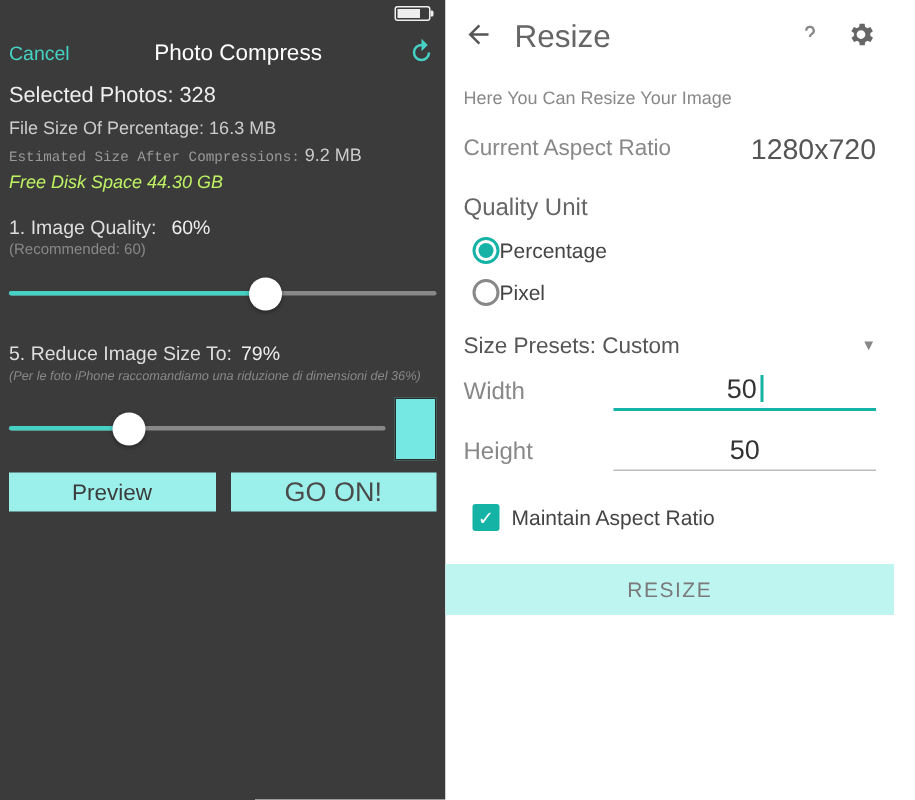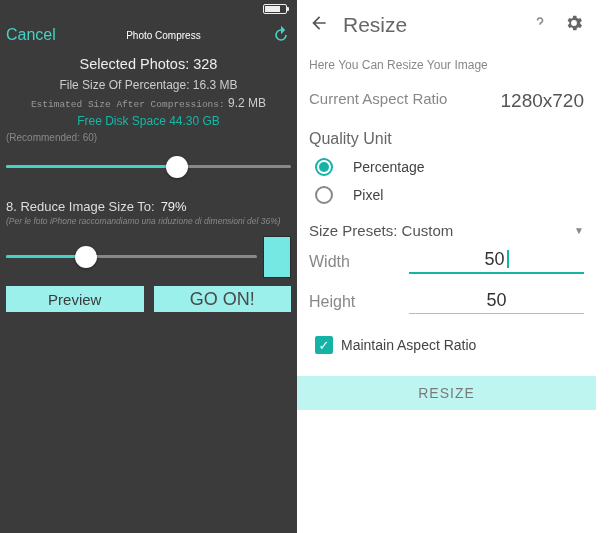--- a/index.html
+++ b/index.html
@@ -4,26 +4,26 @@
 <style>
   * { margin: 0; padding: 0; box-sizing: border-box; }
   body { width: 610px; height: 533px; display: flex; font-family: -apple-system, 'Helvetica Neue', Arial, sans-serif; overflow: hidden; }
   .left-pane { width: 297px; height: 533px; background: #3b3b3b; color: #d0d0d0; position: relative; padding: 0 6px; }
   .right-pane { width: 299px; height: 533px; background: #fff; color: #555; position: relative; padding: 0 12px; }
   .left-top { height: 18px; display: flex; justify-content: flex-end; align-items: center; }
   .battery { width: 24px; height: 10px; border: 1px solid #eee; border-radius: 2px; position: relative; margin-right: 4px; }
   .battery::after { content: ''; position: absolute; right: -3px; top: 2px; width: 2px; height: 4px; background: #eee; border-radius: 0 1px 1px 0; }
   .battery-fill { position: absolute; left: 1px; top: 1px; bottom: 1px; width: 70%; background: #eee; }
   .left-header { height: 34px; display: flex; align-items: center; justify-content: space-between; }
-  .cancel { color: #45d2c4; font-size: 16px; }
-  .l-title { color: #fff; font-size: 10px; }
+  .cancel { color: #45d2c4; font-size: 13px; }
+  .l-title { color: #fff; font-size: 15px; }
   .refresh svg { display: block; }
-  .stats { text-align: center; font-size: 12px; color: #ccc; line-height: 1.5; margin-top: 2px; }
+  .stats { text-align: left; font-size: 12px; color: #ccc; line-height: 1.5; margin-top: 2px; }
   .stats .line1 { font-size: 14.5px; color: #eee; }
-  .stats .line4 { font-size: 12px; color: #14b8a6; }
+  .stats .line4 { font-size: 12px; color: #bef264; font-style: italic; }
   .stats .small { font-size: 9.5px; color: #999; display: inline; font-family: Liberation Mono, monospace; }
   .sec-label { font-size: 13px; color: #ddd; margin-top: 14px; display: flex; gap: 10px; }
   .sec-val { font-size: 13px; color: #eee; }
   .rec { font-size: 10px; color: #888; margin-top: 2px; }
   .slider { position: relative; height: 28px; margin-top: 10px; }
   .track-bg { position: absolute; left: 0; right: 0; top: 12px; height: 3px; background: #888; border-radius: 2px; }
   .track-fill { position: absolute; left: 0; top: 12px; height: 3px; background: #45d2c4; border-radius: 2px; }
   .thumb { position: absolute; top: 3px; width: 22px; height: 22px; border-radius: 50%; background: #fff; box-shadow: 0 1px 3px rgba(0,0,0,.4); transform: translateX(-50%); }
   .sec2 { margin-top: 18px; }
   .sec2 .label-row { display: flex; gap: 6px; align-items: baseline; font-size: 13px; color: #ddd; }
@@ -36,21 +36,21 @@
   .lbtn.go { font-size: 18px; font-weight: 500; color: #4a4a4a; }
   
   .r-header { height: 50px; display: flex; align-items: center; gap: 14px; color: #444; }
   .r-header .spacer { flex: 1; }
   .r-title { font-size: 21px; color: #666; }
   .hint { font-size: 12px; color: #888; margin-top: 8px; }
   .ratio-row { display: flex; justify-content: space-between; align-items: flex-start; margin-top: 18px; }
   .ratio-lbl { font-size: 15px; color: #888; }
   .ratio-val { font-size: 19px; color: #555; }
   .unit-lbl { font-size: 16px; color: #666; margin-top: 18px; }
-  .radio-row { display: flex; align-items: center; gap: 20px; margin-top: 10px; margin-left: 6px; font-size: 14px; color: #444; }
+  .radio-row { display: flex; align-items: center; gap: 0; margin-top: 10px; margin-left: 6px; font-size: 14px; color: #444; }
   .radio-outer { width: 18px; height: 18px; border: 2px solid #888; border-radius: 50%; display: flex; align-items: center; justify-content: center; }
   .radio-outer.sel { border-color: #14b3a6; }
   .radio-inner { width: 10px; height: 10px; border-radius: 50%; background: #14b3a6; }
   .preset-row { display: flex; align-items: center; margin-top: 18px; font-size: 15px; color: #555; }
   .preset-row .caret { margin-left: auto; font-size: 10px; color: #888; }
   .field-row { display: flex; align-items: center; margin-top: 10px; }
   .field-lbl { width: 100px; font-size: 16px; color: #888; }
   .field-val { flex: 1; text-align: center; font-size: 18px; color: #333; padding-bottom: 2px; }
   .underline-active { border-bottom: 2px solid #14b3a6; position: relative; }
   .underline-default { border-bottom: 1px solid #bbb; }
@@ -78,30 +78,34 @@
     </span>
   </div>
 
   <div class="stats">
     <div class="line1"><span>Selected Photos:</span> <span>328</span></div>
     <div><span>File Size Of Percentage:</span> <span>16.3 MB</span></div>
     <div><span class="small">Estimated Size After Compressions:</span> <span>9.2 MB</span></div>
     <div class="line4"><span>Free Disk Space</span> <span>44.30 GB</span></div>
   </div>
 
+  <div class="sec-label">
+    <span>1. Image Quality:</span>
+    <span class="sec-val">60%</span>
+  </div>
   <div class="rec">(Recommended: 60)</div>
   <div class="slider">
     <div class="track-bg"></div>
     <div class="track-fill" id="qfill" style="width: 60%;"></div>
     <div class="thumb" id="qthumb" style="left: 60%;"></div>
   </div>
 
   <div class="sec2">
     <div class="label-row">
-      <span>8. Reduce Image Size To:</span>
+      <span>5. Reduce Image Size To:</span>
       <span class="sec-val">79%</span>
     </div>
     <div class="mini">(Per le foto iPhone raccomandiamo una riduzione di dimensioni del 36%)</div>
     <div class="slider2-wrap">
       <div class="slider2">
         <div class="track-bg"></div>
         <div class="track-fill" id="rfill" style="width: 32%;"></div>
         <div class="thumb" id="rthumb" style="left: 32%;"></div>
       </div>
       <div class="color-chip"></div>

